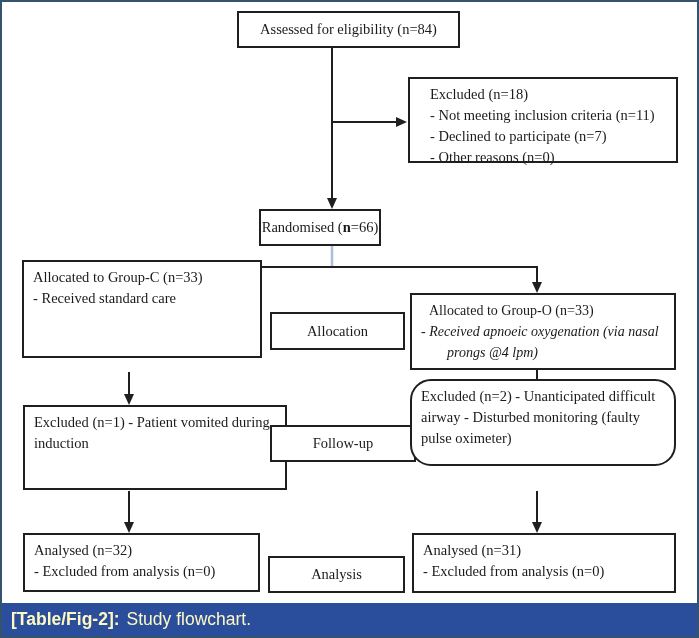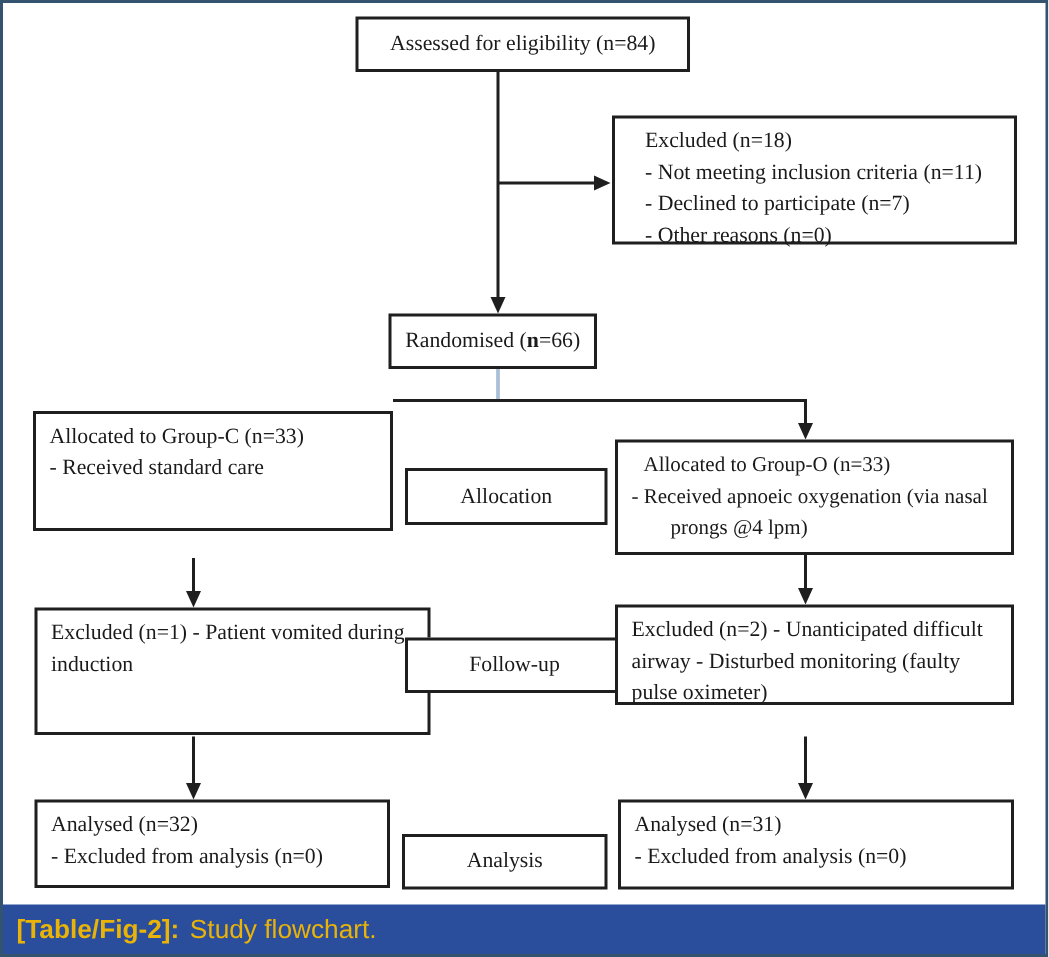--- a/index.html
+++ b/index.html
@@ -24,43 +24,43 @@
     box-sizing:border-box;
     font-size:14.5px;
     line-height:21px;
     z-index:2;
   }
   .center{
     display:flex;align-items:center;justify-content:center;
     text-align:center;
   }
   .pad{padding:5px 9px;}
-  .hang{padding-left:26px;text-indent:-26px;}
+  .hang{padding-left:26px;text-indent:-26px;font-style:italic;}
   .indent1{padding-left:8px;}
   svg.flowlines{position:absolute;inset:0;z-index:1;}
   #caption-bar{
     position:absolute;left:2px;right:2px;bottom:2px;height:33px;
     background:#2a4e9b;
     display:flex;align-items:center;
     font-family:"Liberation Sans","DejaVu Sans",sans-serif;
-    font-size:17.5px;color:#eab308;
+    font-size:17.5px;color:#fef9c3;
     padding-left:9px;
     z-index:4;
   }
   #caption-bar .cap-label{font-weight:bold;margin-right:7px;}
   
   #box-assessed   {left:237px;top:11px; width:223px;height:37px;}
   #box-excluded-top{left:408px;top:77px;width:270px;height:86px;padding-left:20px;}
-  #box-randomised {left:259px;top:209px;width:139px;height:37px;}
-  #box-group-c    {left:22px; top:274px;width:240px;height:80px;}
+  #box-randomised {left:259px;top:209px;width:122px;height:37px;}
+  #box-group-c    {left:22px; top:260px;width:240px;height:98px;}
   #box-allocation {left:270px;top:312px;width:135px;height:38px;}
   #box-group-o    {left:410px;top:293px;width:266px;height:77px;font-size:14px;}
   #box-excluded-c {left:23px; top:405px;width:264px;height:85px;}
   #box-followup   {left:270px;top:425px;width:146px;height:37px;}
-  #box-excluded-o {left:410px;top:403px;width:266px;height:67px;}
+  #box-excluded-o {left:410px;top:379px;width:266px;height:87px;border-radius:21px;}
   #box-analysed-c {left:23px; top:533px;width:237px;height:59px;}
   #box-analysis   {left:268px;top:556px;width:137px;height:37px;}
   #box-analysed-o {left:412px;top:533px;width:264px;height:60px;}
 </style>
 </head>
 <body>
 
 <div id="figure">
 
   <svg class="flowlines" width="699" height="638" viewBox="0 0 699 638">

